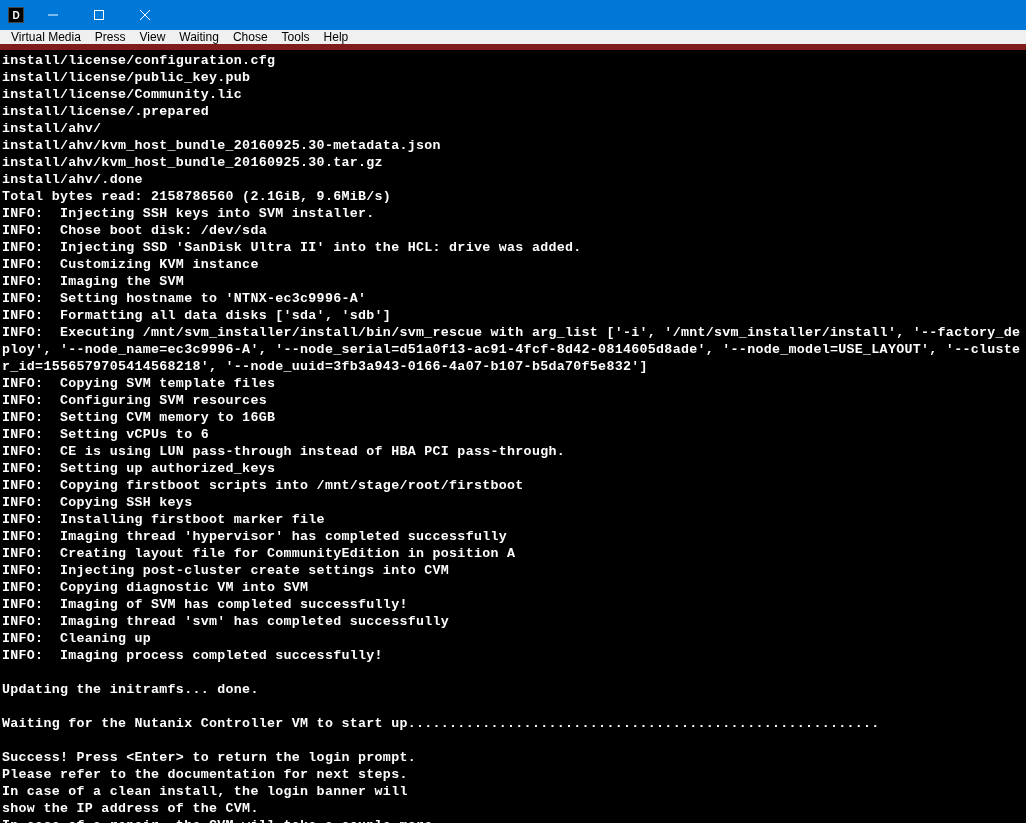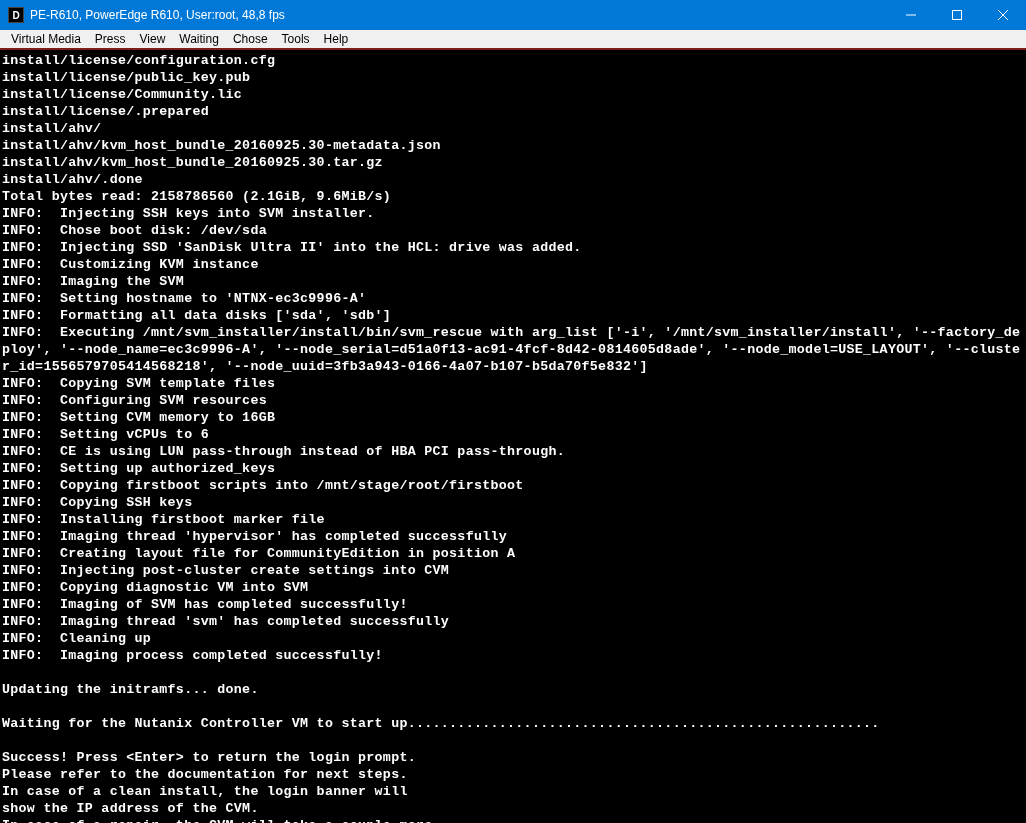--- a/index.html
+++ b/index.html
@@ -40,21 +40,21 @@
       align-items: center;
       justify-content: center;
       color: #fff;
       font-size: 13px;
       cursor: pointer;
     }
     .win-btn svg { stroke: #fff; fill: none; stroke-width: 1; }
     .menubar {
       height: 20px;
       background: #f0f0f0;
-      border-bottom: 2px solid #7f1d1d;
+      border-bottom: 6px solid #7f1d1d;
       display: flex;
       align-items: center;
       padding-left: 4px;
       font-size: 12px;
       color: #000;
     }
     .menu-item {
       padding: 1px 7px;
       cursor: pointer;
     }
@@ -71,21 +71,20 @@
       overflow: hidden;
       letter-spacing: 0.3px;
       font-weight: bold;
     }
   </style>
 </head>
 <body>
 
 <div class="titlebar">
   <div class="icon">D</div>
-  <div class="title">PE-R610, PowerEdge R610, User:root, 48,8 fps</div>
   <div class="win-controls">
     <div class="win-btn">
       <svg width="10" height="10">
           <line x1="0" y1="5" x2="10" y2="5"></line>
         </svg>
     </div>
     <div class="win-btn">
       <svg width="10" height="10">
           <rect x="0.5" y="0.5" width="9" height="9"></rect>
         </svg>

